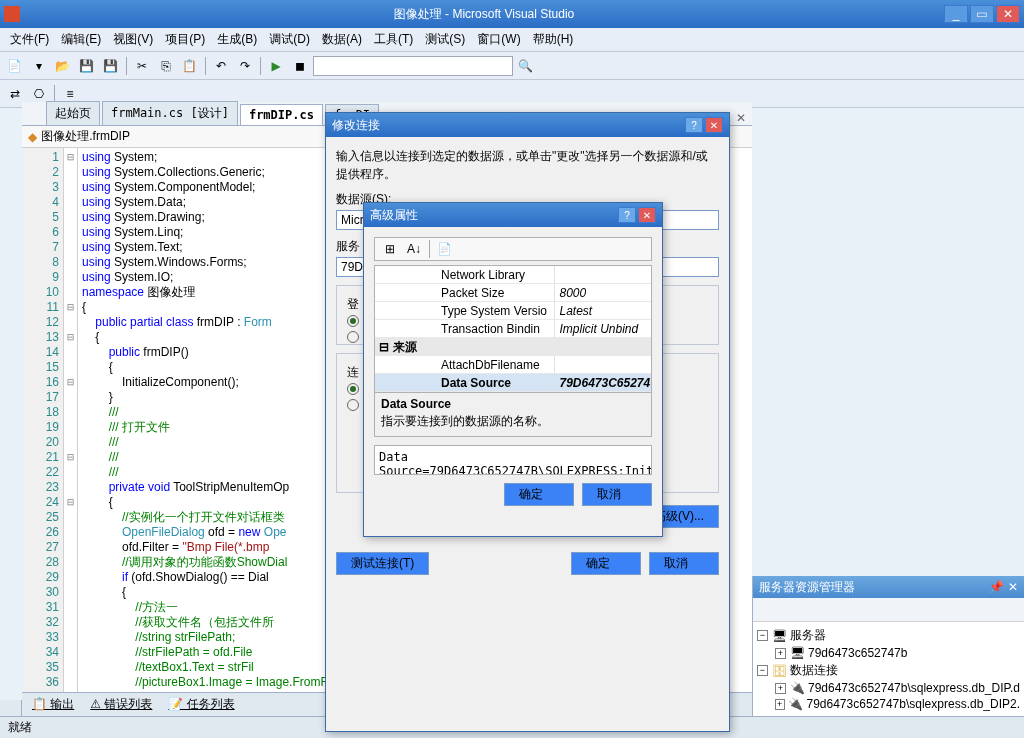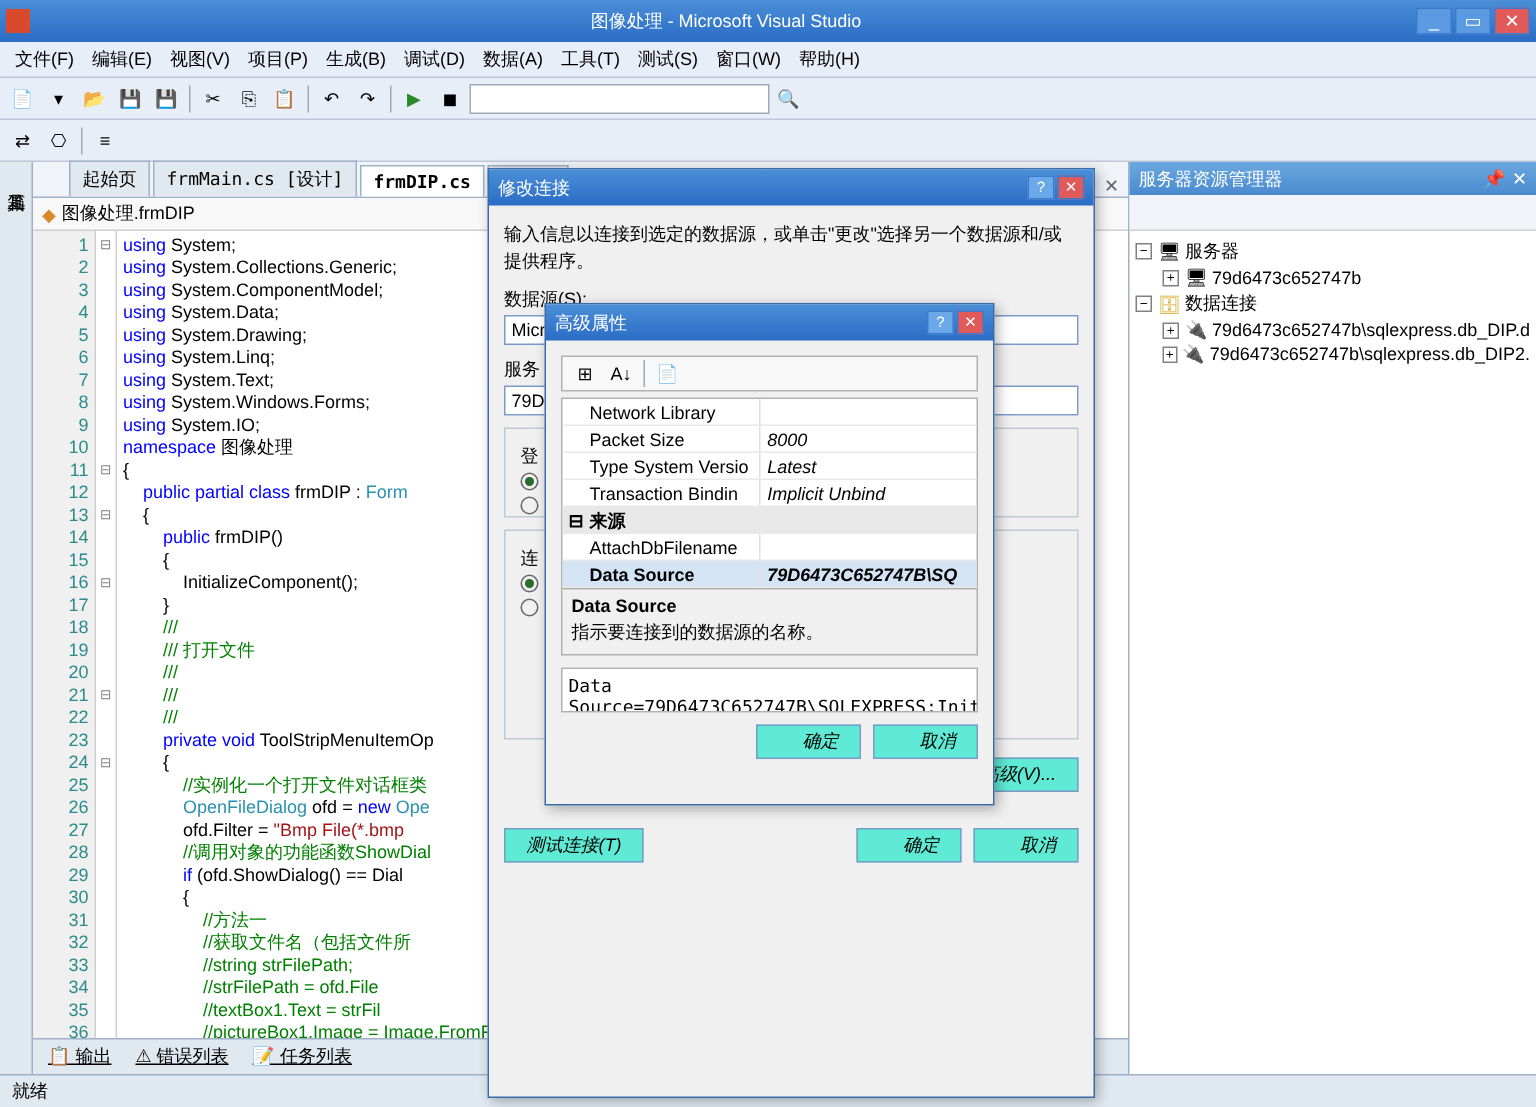--- a/index.html
+++ b/index.html
@@ -12,21 +12,21 @@
 .wbtn.close { background: #e05a5a; }
 
 .menu-bar { height: 24px; background: #e8eef8; display: flex; align-items: center; padding: 0 4px; border-bottom: 1px solid #c0c8d8; }
 .menu-item { padding: 0 6px; cursor: pointer; }
 
 .toolbar { height: 28px; background: #e8eef8; display: flex; align-items: center; padding: 0 4px; border-bottom: 1px solid #c0c8d8; gap: 2px; }
 .tb-btn { width: 22px; height: 22px; display: flex; align-items: center; justify-content: center; cursor: pointer; }
 .tb-sep { width: 1px; height: 18px; background: #a0a8b8; margin: 0 2px; }
 .tb-combo { width: 200px; height: 20px; border: 1px solid #a0a8b8; background: #fff; }
 
-.main-area { position: absolute; top: 108px; left: 0; right: 0; bottom: 22px; display: flex; }
+.main-area { position: absolute; top: 108px; left: 0; right: 0; bottom: 22px; display: flex; align-items: flex-end; }
 
 .left-strip { width: 22px; background: #e0e8f0; border-right: 1px solid #a0b0c8; writing-mode: vertical-rl; text-orientation: upright; padding-top: 8px; }
 .left-tab { padding: 4px 2px; cursor: pointer; }
 
 .editor-wrap { flex: 1; display: flex; flex-direction: column; min-width: 0; }
 .tab-strip { height: 24px; background: #f0f4f8; display: flex; align-items: flex-end; padding-left: 24px; border-bottom: 1px solid #a0b0c8; gap: 2px; }
 .file-tab { padding: 3px 8px; background: #e0e8f0; border: 1px solid #a0b0c8; border-bottom: none; cursor: pointer; font-family: Consolas, monospace; }
 .file-tab.active { background: #fff; font-weight: bold; }
 .tab-strip .close-x { margin-left: auto; padding: 0 6px; cursor: pointer; color: #666; }
 
@@ -66,27 +66,27 @@
 #dlg-connect { top: 4px; left: 325px; width: 405px; height: 620px; }
 #dlg-connect .desc { margin-bottom: 8px; line-height: 1.5; }
 #dlg-connect .label { margin-bottom: 2px; }
 #dlg-connect .dropdown { width: 100%; height: 20px; border: 1px solid #7a9ac8; background: #fff; padding: 0 4px; font-family: Consolas, monospace; margin-bottom: 8px; display: flex; align-items: center; }
 #dlg-connect .fieldset { border: 1px solid #c0c8d8; padding: 10px; margin-top: 8px; }
 #dlg-connect .radio-row { display: flex; align-items: center; gap: 6px; padding: 2px 0; }
 #dlg-connect .radio { width: 12px; height: 12px; border: 1px solid #666; border-radius: 50%; }
 #dlg-connect .radio.on::after { content: ''; display: block; width: 6px; height: 6px; background: #2a6a2a; border-radius: 50%; margin: 2px; }
 #dlg-connect .btn-row { margin-top: 12px; display: flex; gap: 8px; justify-content: space-between; }
 #dlg-connect .btn-row.right { justify-content: flex-end; }
-.btn { padding: 2px 14px; border: 1px solid #7a9ac8; background: #5eead4; cursor: pointer; min-width: 70px; text-align: right; font-style: italic; }
+.btn { padding: 2px 14px; border: 1px solid #7a9ac8; background: #3b82f6; cursor: pointer; min-width: 70px; text-align: left; }
 
 #dlg-adv { top: 94px; left: 363px; width: 300px; height: 335px; }
 #dlg-adv .prop-toolbar { height: 24px; border: 1px solid #b0b0b0; background: #f8f8f8; display: flex; align-items: center; padding: 0 4px; gap: 2px; margin-bottom: 4px; }
 #dlg-adv .prop-grid { border: 1px solid #b0b0b0; background: #fff; }
 #dlg-adv .prop-row { display: flex; height: 18px; border-bottom: 1px solid #e8e8e8; font-family: Consolas, monospace; }
-#dlg-adv .prop-key { width: 48%; padding: 0 4px 0 18px; border-right: 1px solid #e0e0e0; display: flex; align-items: center; }
+#dlg-adv .prop-key { width: 48%; padding: 0 4px 0 18px; border-right: 1px solid #e0e0e0; display: flex; align-items: center; margin-left: 48px; }
 #dlg-adv .prop-val { flex: 1; padding: 0 4px; display: flex; align-items: center; overflow: hidden; font-style: italic; }
 #dlg-adv .prop-cat { background: #e8e8e8; font-weight: bold; height: 18px; padding: 0 4px; display: flex; align-items: center; gap: 4px; }
 #dlg-adv .prop-row.selected { background: #d4e4f4; }
 #dlg-adv .prop-row.selected .prop-key { font-weight: bold; }
 #dlg-adv .prop-row.selected .prop-val { font-weight: bold; }
 #dlg-adv .desc-pane { border: 1px solid #b0b0b0; border-top: none; padding: 4px 6px; height: 44px; }
 #dlg-adv .desc-pane .dt { font-weight: bold; margin-bottom: 2px; }
 #dlg-adv .conn-str { border: 1px solid #b0b0b0; background: #fff; padding: 4px; margin-top: 8px; font-family: Consolas, monospace; height: 30px; overflow: hidden; }
 #dlg-adv .btn-row { display: flex; justify-content: flex-end; gap: 8px; margin-top: 8px; }
 </style>

